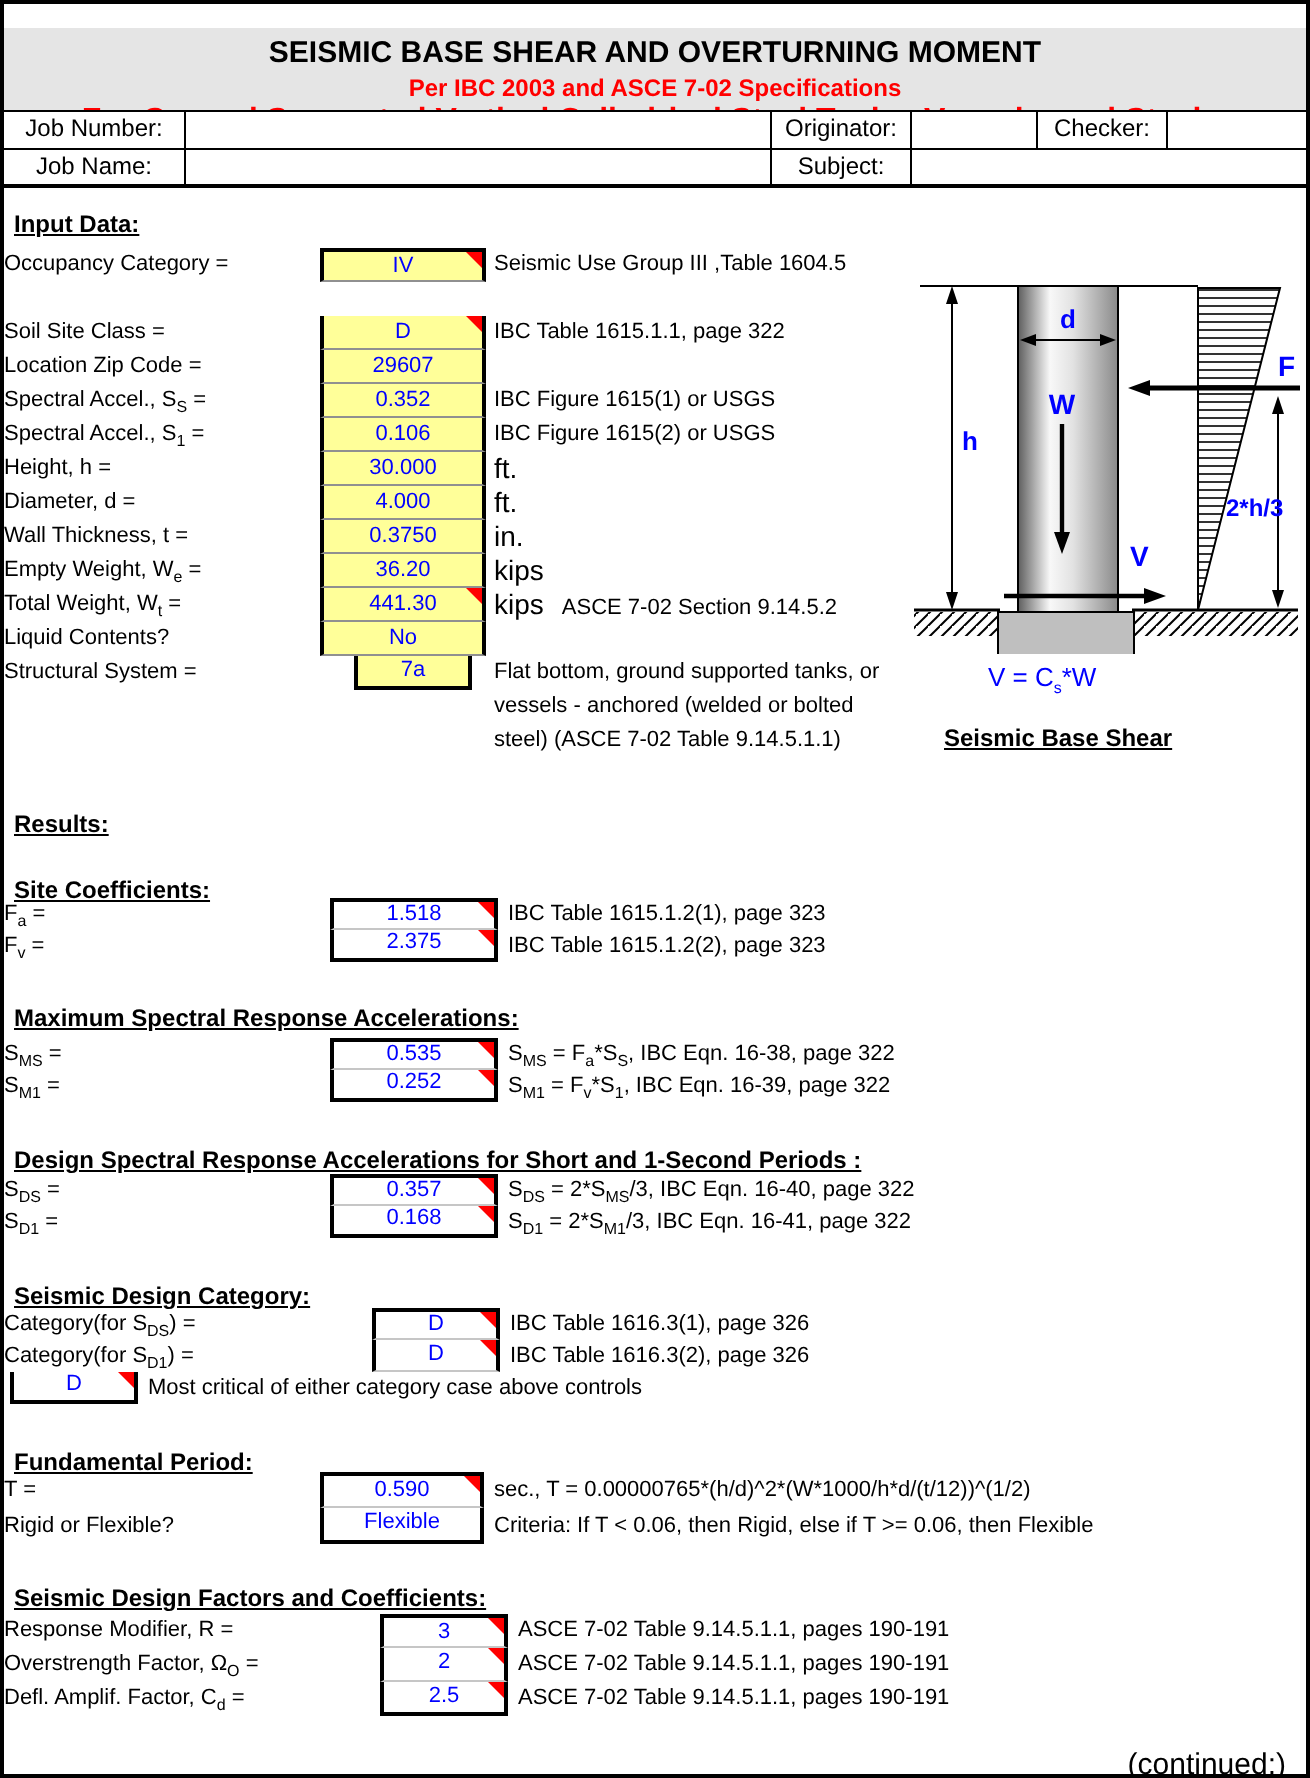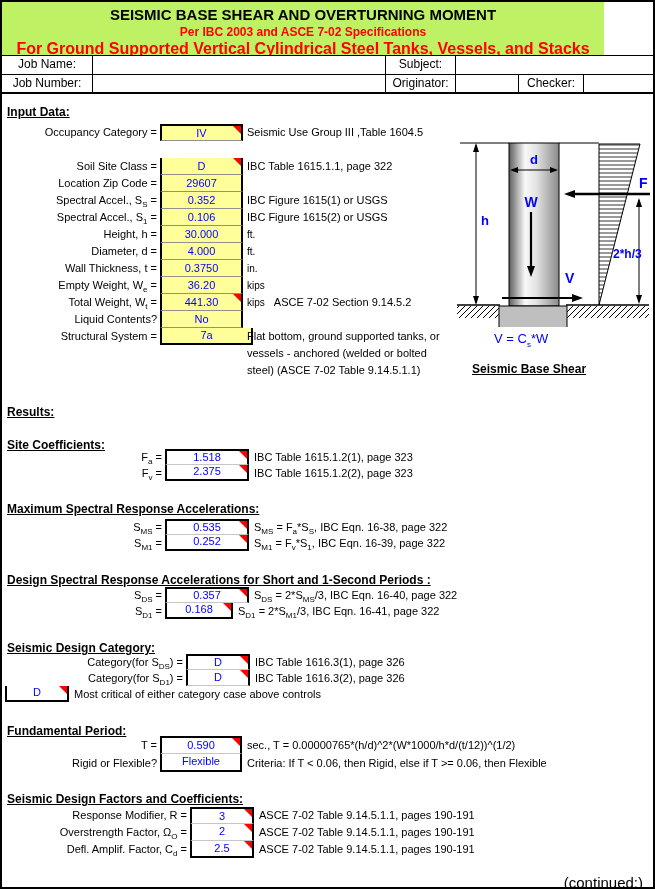--- a/index.html
+++ b/index.html
@@ -3,43 +3,43 @@
 <meta charset="utf-8">
 <style>
   * { margin:0; padding:0; box-sizing:border-box; }
   body { background:#888; font-family:"Liberation Sans", sans-serif; }
   #page {
     position:relative; width:655px; height:889px; background:#fff;
     border:2px solid #000; overflow:hidden;
     font-family:"Liberation Sans", sans-serif; font-size:11px; color:#000;
   }
   
-  #titleblock { position:absolute; left:0; top:0; width:602px; height:53px; background:#bef264; text-align:center; }
+  #titleblock { position:absolute; left:0; top:12px; width:651px; height:53px; background:#e5e5e5; text-align:center; }
   .t1 { padding-top:4px; font-size:15px; font-weight:bold; color:#000; }
   .t2 { font-size:12px; font-weight:bold; color:#FF0000; margin-top:2px; }
   .t3 { font-size:16px; font-weight:bold; color:#FF0000; margin-top:1px; }
   #jobgrid { position:absolute; left:0; top:53px; width:651px; border-top:1px solid #000; border-bottom:2px solid #000; background:#fff; }
   .jrow { display:flex; height:18px; }
   .jrow + .jrow { border-top:1px solid #000; }
   .jcell { height:100%; line-height:17px; font-size:12px; }
   .jlabel { text-align:center; }
   .jcell + .jcell { border-left:1px solid #000; }
   
   .heading { position:absolute; left:5px; font-size:12px; font-weight:bold; text-decoration:underline; white-space:nowrap; }
   
   .drow { position:absolute; left:0; width:651px; display:flex; }
-  .lbl  { text-align:right; white-space:nowrap; }
+  .lbl  { white-space:nowrap; }
   .cellv { position:relative; color:#0000FF; text-align:center;
            border-left:2px solid #000; border-right:2px solid #000; }
   .first { border-top:2px solid #000; }
   .last  { border-bottom:2px solid #000 !important; }
   .ycell { background:#FFFF99; border-bottom:1px solid #909090; }
   .wcell { background:#FFFFFF; border-bottom:1px solid #C6C6C6; }
   .note { white-space:nowrap; }
-  .unit { font-size:10px; }
+  .unit { font-size:14px; }
   .tri { position:absolute; top:0; right:0; width:0; height:0;
          border-left:8px solid transparent; border-top:8px solid #FF0000; }
   sub { font-size:8px; line-height:0; }
   .wrapnote { position:absolute; white-space:normal; line-height:17px; }
   #continued { position:absolute; right:10px; top:872px; font-size:15px; }
   #diagram { position:absolute; left:450px; top:125px; }
   #veq { position:absolute; left:492px; top:329px; width:90px; color:#0000FF; font-size:13px; }
   #diagcaption { position:absolute; left:470px; top:360px; font-size:12px; font-weight:bold; text-decoration:underline; }
 </style>
 </head>
@@ -48,33 +48,33 @@
 <div id="page">
 
   <div id="titleblock">
     <div class="t1">SEISMIC BASE SHEAR AND OVERTURNING MOMENT</div>
     <div class="t2">Per IBC 2003 and ASCE 7-02 Specifications</div>
     <div class="t3">For Ground Supported Vertical Cylindrical Steel Tanks, Vessels, and Stacks</div>
   </div>
 
   <div id="jobgrid">
     <div class="jrow">
-      <div class="jcell jlabel" style="width:90px">Job Name:</div>
-      <div class="jcell" style="width:293px"></div>
-      <div class="jcell jlabel" style="width:70px">Subject:</div>
-      <div class="jcell" style="flex:1"></div>
-    </div>
-    <div class="jrow">
       <div class="jcell jlabel" style="width:90px">Job Number:</div>
       <div class="jcell" style="width:293px"></div>
       <div class="jcell jlabel" style="width:70px">Originator:</div>
       <div class="jcell" style="width:63px"></div>
       <div class="jcell jlabel" style="width:65px">Checker:</div>
       <div class="jcell" style="flex:1"></div>
     </div>
+    <div class="jrow">
+      <div class="jcell jlabel" style="width:90px">Job Name:</div>
+      <div class="jcell" style="width:293px"></div>
+      <div class="jcell jlabel" style="width:70px">Subject:</div>
+      <div class="jcell" style="flex:1"></div>
+    </div>
   </div>
 
   <div class="heading" style="top:103px">Input Data:</div>
 
   <div class="drow" style="top:122px;height:17px">
     <div class="lbl" style="width:155px;line-height:17px">Occupancy Category =</div>
     <div class="cellv ycell first" style="margin-left:3px;width:83px;line-height:15px"><span>IV</span><span class="tri"></span></div>
     <div class="note" style="margin-left:4px;line-height:17px">Seismic Use Group III ,Table 1604.5</div>
   </div>
   <div class="drow" style="top:156px;height:17px">
@@ -121,21 +121,21 @@
     <div class="lbl" style="width:155px;line-height:17px">Total Weight, W<sub>t</sub> =</div>
     <div class="cellv ycell" style="margin-left:3px;width:83px;line-height:16px"><span>441.30</span><span class="tri"></span></div>
     <div class="note" style="margin-left:4px;line-height:17px"><span class="unit">kips</span><span style="margin-left:9px">ASCE 7-02 Section 9.14.5.2</span></div>
   </div>
   <div class="drow" style="top:309px;height:17px">
     <div class="lbl" style="width:155px;line-height:17px">Liquid Contents?</div>
     <div class="cellv ycell" style="margin-left:3px;width:83px;line-height:16px"><span>No</span></div>
   </div>
   <div class="drow" style="top:326px;height:17px">
     <div class="lbl" style="width:155px;line-height:17px">Structural System =</div>
-    <div class="cellv ycell last" style="margin-left:3px;width:93px;line-height:15px"><span>7a</span></div>
+    <div class="cellv ycell last" style="margin-left:20px;width:59px;line-height:15px"><span>7a</span></div>
   </div>
   <div class="wrapnote" style="left:245px;top:326px;width:200px">Flat bottom, ground supported tanks, or vessels - anchored (welded or bolted steel) (ASCE 7-02 Table 9.14.5.1.1)</div>
 
   <div class="heading" style="top:403px">Results:</div>
 
   <div class="heading" style="top:436px">Site Coefficients:</div>
   <div class="drow" style="top:447px;height:16px">
     <div class="lbl" style="width:160px;line-height:16px">F<sub>a</sub> =</div>
     <div class="cellv wcell first" style="margin-left:3px;width:84px;line-height:13px"><span>1.518</span><span class="tri"></span></div>
     <div class="note" style="margin-left:5px;line-height:16px">IBC Table 1615.1.2(1), page 323</div>
@@ -159,21 +159,21 @@
   </div>
 
   <div class="heading" style="top:571px">Design Spectral  Response Accelerations for Short and 1-Second Periods :</div>
   <div class="drow" style="top:585px;height:16px">
     <div class="lbl" style="width:160px;line-height:16px">S<sub>DS</sub> =</div>
     <div class="cellv wcell first" style="margin-left:3px;width:84px;line-height:13px"><span>0.357</span><span class="tri"></span></div>
     <div class="note" style="margin-left:5px;line-height:16px">S<sub>DS</sub> = 2*S<sub>MS</sub>/3,  IBC Eqn. 16-40, page 322</div>
   </div>
   <div class="drow" style="top:601px;height:16px">
     <div class="lbl" style="width:160px;line-height:16px">S<sub>D1</sub> =</div>
-    <div class="cellv wcell last" style="margin-left:3px;width:68px;line-height:13px"><span>0.168</span><span class="tri"></span></div>
+    <div class="cellv wcell last" style="margin-left:3px;width:84px;line-height:13px"><span>0.168</span><span class="tri"></span></div>
     <div class="note" style="margin-left:5px;line-height:16px">S<sub>D1</sub> = 2*S<sub>M1</sub>/3,  IBC Eqn. 16-41, page 322</div>
   </div>
 
   <div class="heading" style="top:639px">Seismic Design Category:</div>
   <div class="drow" style="top:652px;height:16px">
     <div class="lbl" style="width:181px;line-height:16px">Category(for S<sub>DS</sub>) =</div>
     <div class="cellv wcell first" style="margin-left:3px;width:64px;line-height:13px"><span>D</span><span class="tri"></span></div>
     <div class="note" style="margin-left:5px;line-height:16px">IBC Table 1616.3(1), page 326</div>
   </div>
   <div class="drow" style="top:668px;height:16px">

